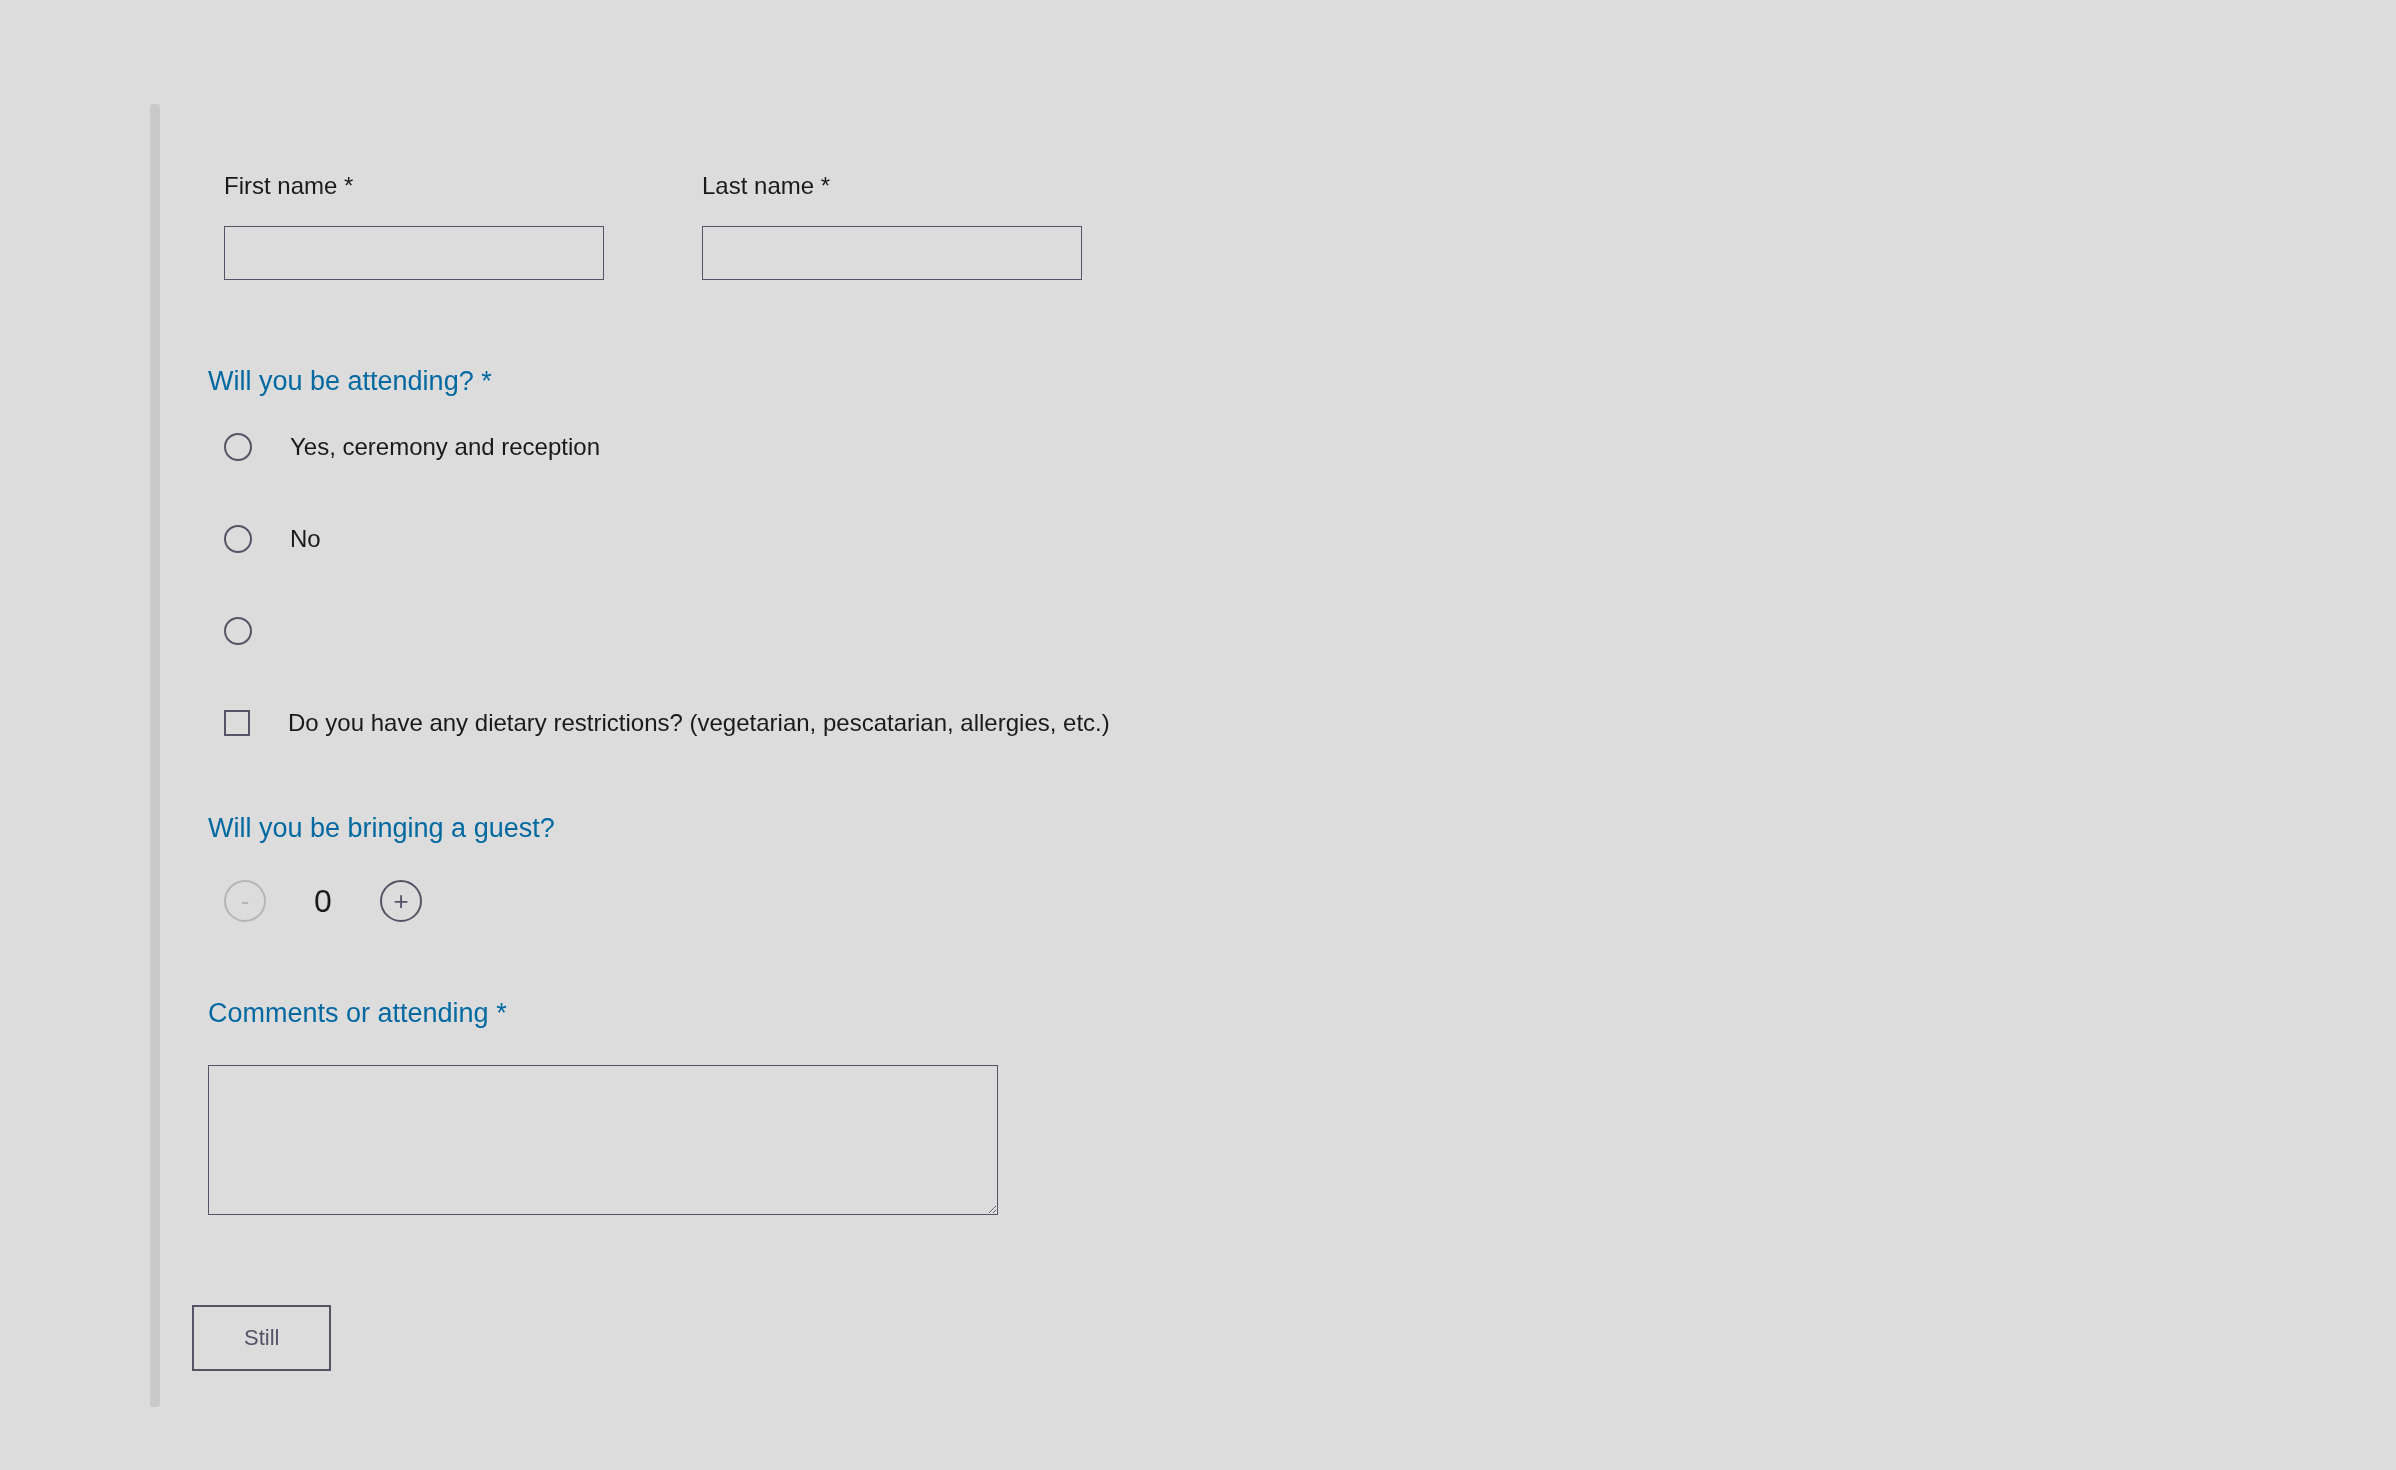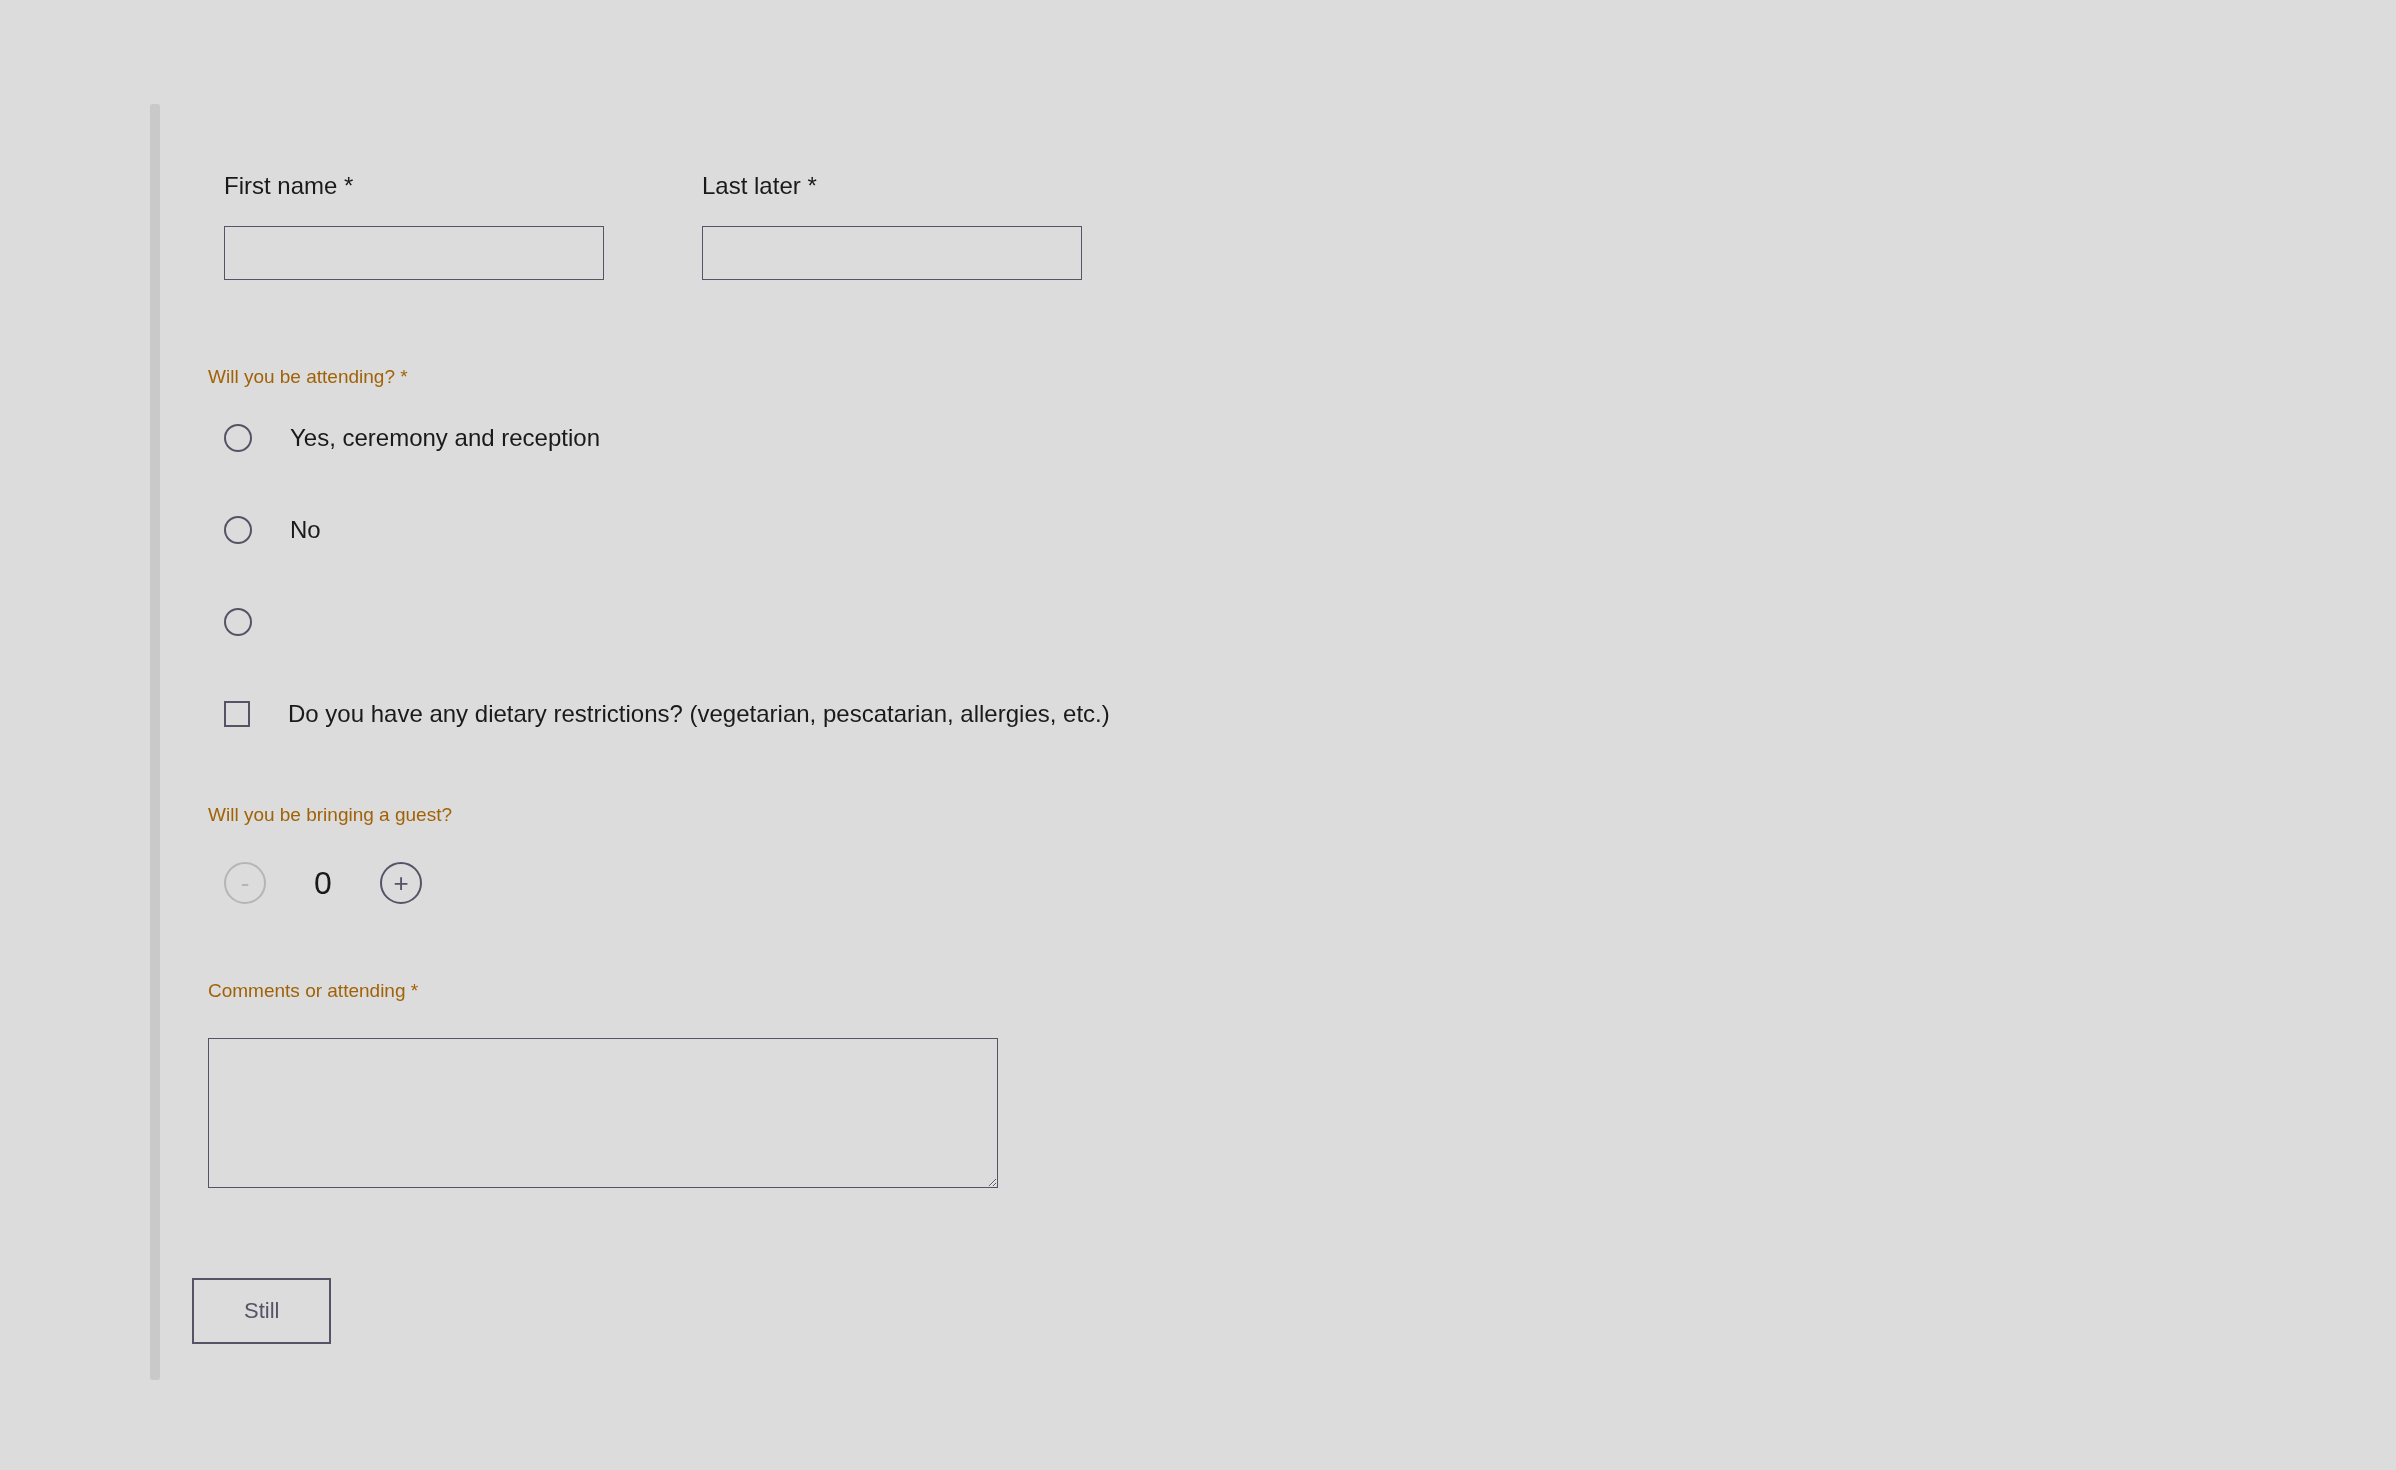--- a/index.html
+++ b/index.html
@@ -52,23 +52,23 @@
       border: 1.5px solid #555466;
       background-color: #dcdcdc;
       padding: 6px 10px;
       font-size: 22px;
       color: #1a1a1a;
     }
     .question-block {
       margin-bottom: 42px;
     }
     .question-label {
-      font-size: 19px;
+      font-size: 27px;
       margin-bottom: 20px;
-      color: #a16207;
+      color: #0369a1;
     }
     .radio-row {
       display: flex;
       align-items: center;
       margin-bottom: 32px;
       cursor: pointer;
     }
     .radio-outer {
       width: 28px;
       height: 28px;
@@ -177,21 +177,21 @@
 <div class="form-container">
   <div class="side-bar"></div>
   <div class="form-content">
 
     <div class="row">
       <div class="field-group">
         <label class="field-label">First name *</label>
         <input type="text" class="text-input" value="" style="">
       </div>
       <div class="field-group">
-        <label class="field-label">Last later *</label>
+        <label class="field-label">Last name *</label>
         <input type="text" class="text-input" value="" style="">
       </div>
     </div>
 
     <div class="question-block">
       <div class="question-label">Will you be attending? *</div>
 
       <div class="radio-row radio-selected">
         <div class="radio-outer">
           <div class="radio-inner"></div>

